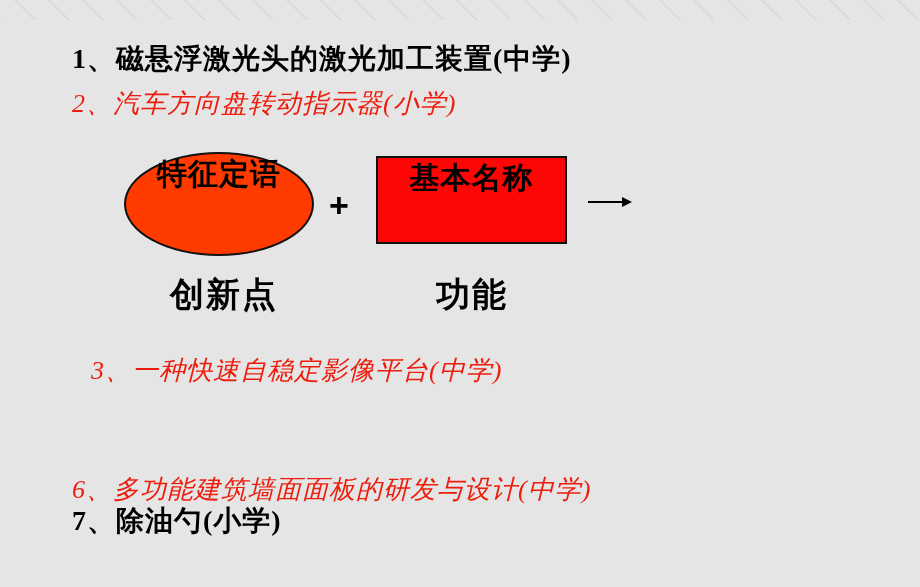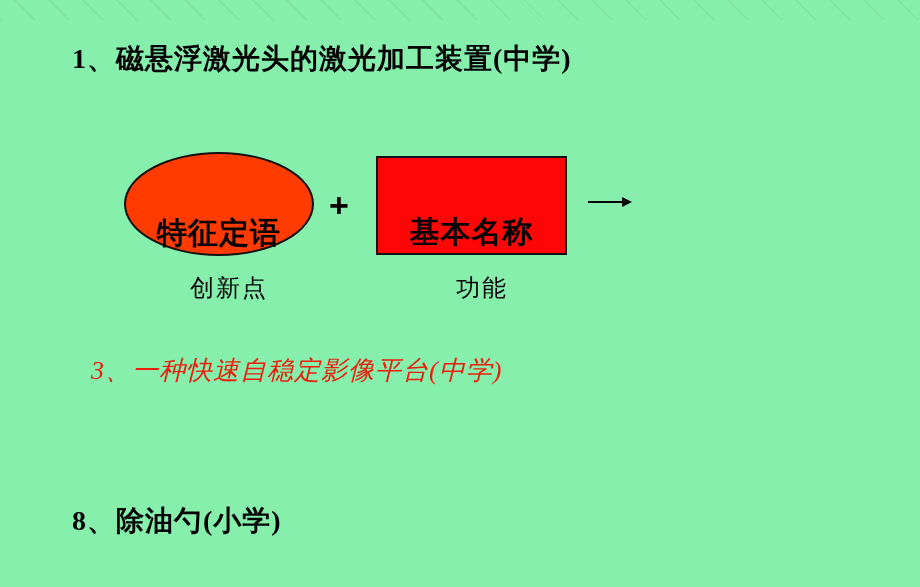--- a/index.html
+++ b/index.html
@@ -1,20 +1,20 @@
 <!DOCTYPE html>
 <html style="--red_text: #ee1c0c; --black_text: #000000; --left_ellipse_fill: #ff3b00; --rect_fill: #fe0606; --right_ellipse_fill: #ffff00; --shape_outline: #111111;"><head>
 <meta charset="utf-8">
 <style>
   html, body { margin: 0; padding: 0; background: #ffffff; }
   .slide {
     position: relative;
     width: 920px;
     height: 587px;
-    background: #86efac;
+    background: #e5e5e5;
     overflow: hidden;
     font-family: "Liberation Serif", serif;
   }
   
   .hatch {
     position: absolute;
     top: 0; left: 0;
     width: 920px; height: 20px;
     background: repeating-linear-gradient(
       45deg,
@@ -39,39 +39,39 @@
   .line.red {
     color: var(--red_text, #ee1c0c);
     font-weight: 400;
     font-style: italic;
     font-size: 26px;
     font-family: "Liberation Serif", serif;
   }
   .shape {
     position: absolute;
     display: flex;
-    align-items: flex-end;
+    align-items: flex-start;
     justify-content: center;
     box-sizing: border-box;
     font-weight: 700;
     font-size: 30px;
     color: #000000;
     font-family: Liberation Serif, serif;
     letter-spacing: 1px;
   }
   .ellipse-left {
     left: 124px; top: 152px;
     width: 190px; height: 104px;
     background: var(--left_ellipse_fill, #ff3b00);
     border: 2px solid var(--shape_outline, #111111);
     border-radius: 50%;
   }
   .rect-center {
     left: 376px; top: 156px;
-    width: 191px; height: 99px;
+    width: 191px; height: 88px;
     background: var(--rect_fill, #fe0606);
     border: 2px solid var(--shape_outline, #111111);
   }
   .ellipse-right {
     left: 632px; top: 151px;
     width: 198px; height: 100px;
     background: var(--right_ellipse_fill, #ffff00);
     border: 2px solid var(--shape_outline, #111111);
     border-radius: 50%;
   }
@@ -95,52 +95,53 @@
     position: absolute;
     left: 622px; top: 197px;
     width: 0; height: 0;
     border-left: 10px solid #000000;
     border-top: 5px solid transparent;
     border-bottom: 5px solid transparent;
   }
   .caption {
     position: absolute;
     font-family: "Liberation Sans", sans-serif;
-    font-weight: 400;
-    font-size: 24px;
+    font-weight: 700;
+    font-size: 34px;
     color: #000000;
     letter-spacing: 2px;
     white-space: nowrap;
-    margin-left: 20px;
   }
   .caption-left  { left: 170px; top: 272px; }
   .caption-right { left: 436px; top: 272px; }
 </style>
 </head>
 <body>
 
 <div class="slide">
 
   <div class="hatch"></div>
 
   <div class="line black" style="top: 40px;">1、磁悬浮激光头的激光加工装置(中学)</div>
+  <div class="line red" style="top: 86px;">2、汽车方向盘转动指示器(小学)</div>
 
   <div class="shape ellipse-left">
     <span>特征定语</span>
   </div>
 
   <div class="plus">+</div>
 
   <div class="shape rect-center">
     <span>基本名称</span>
   </div>
 
   <div class="arrow-line"></div>
   <div class="arrow-head"></div>
 
 
   <div class="caption caption-left">创新点</div>
   <div class="caption caption-right">功能</div>
 
   <div class="line red" style="top: 353px; margin-left: 19px;">3、一种快速自稳定影像平台(中学)</div>
-  <div class="line black" style="top: 502px;">8、除油勺(小学)</div>
+  <div class="line red" style="top: 472px;">6、多功能建筑墙面面板的研发与设计(中学)</div>
+  <div class="line black" style="top: 502px;">7、除油勺(小学)</div>
 
 </div>
 
 </body></html>

